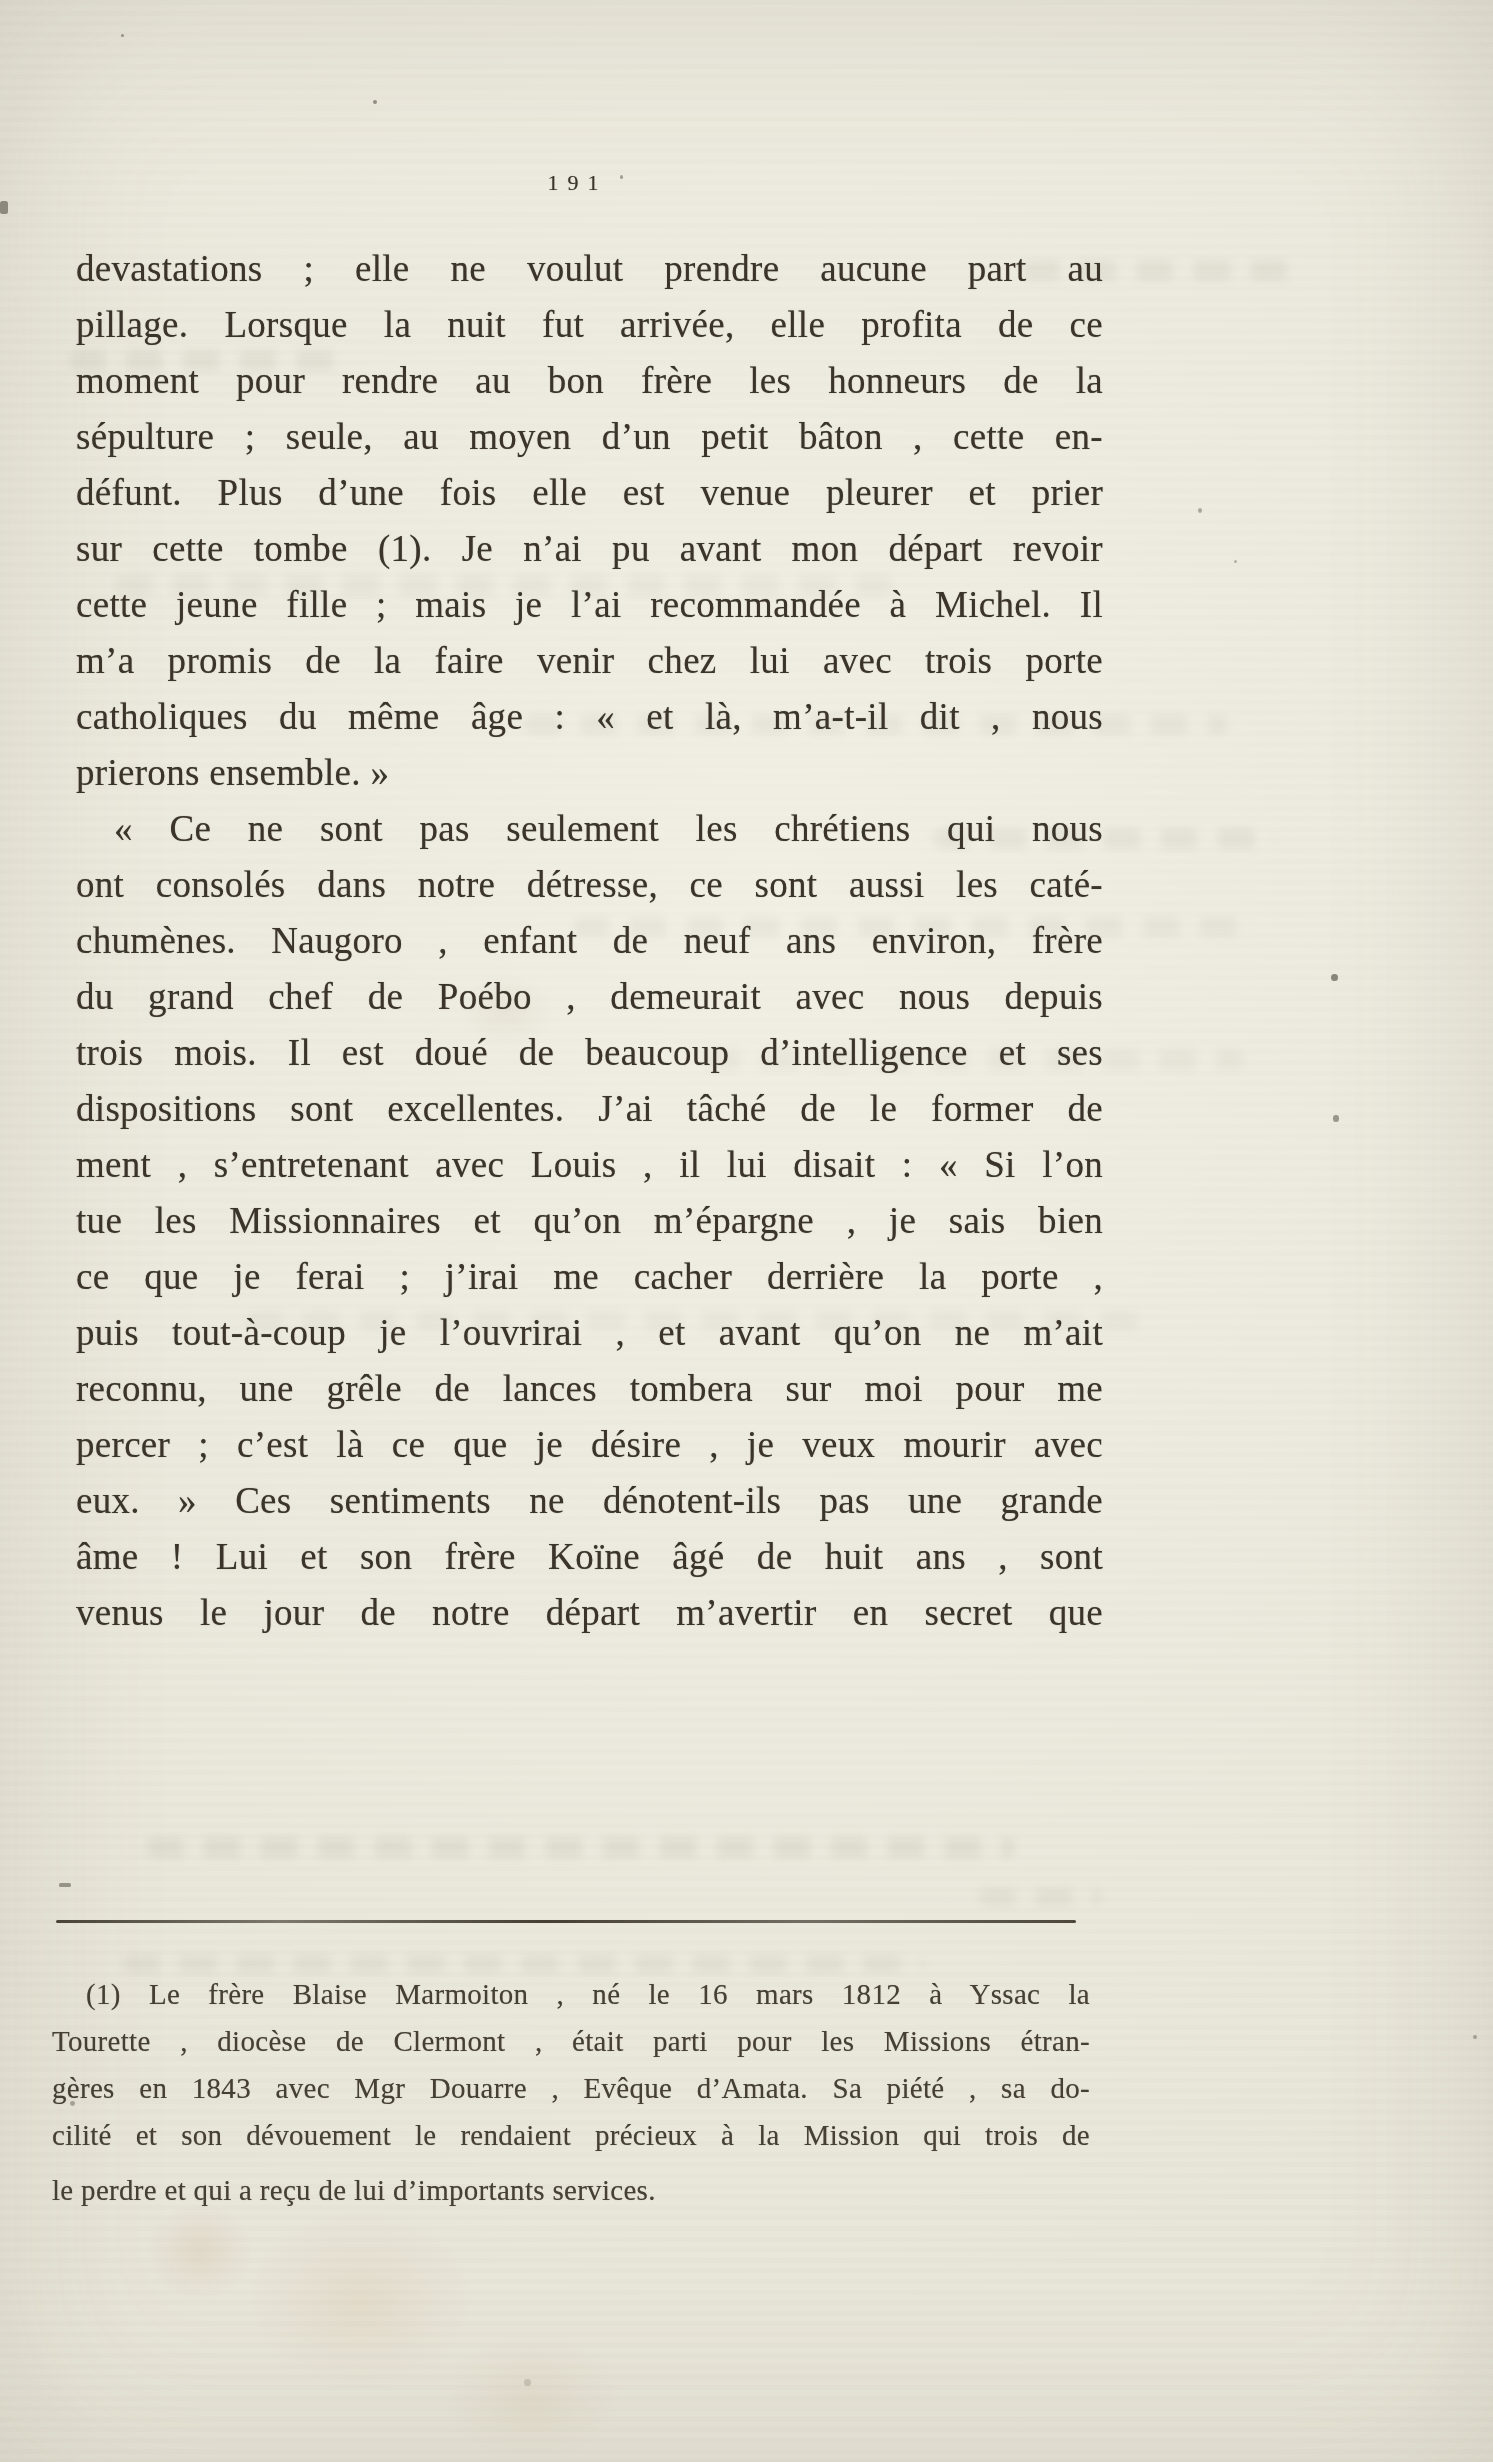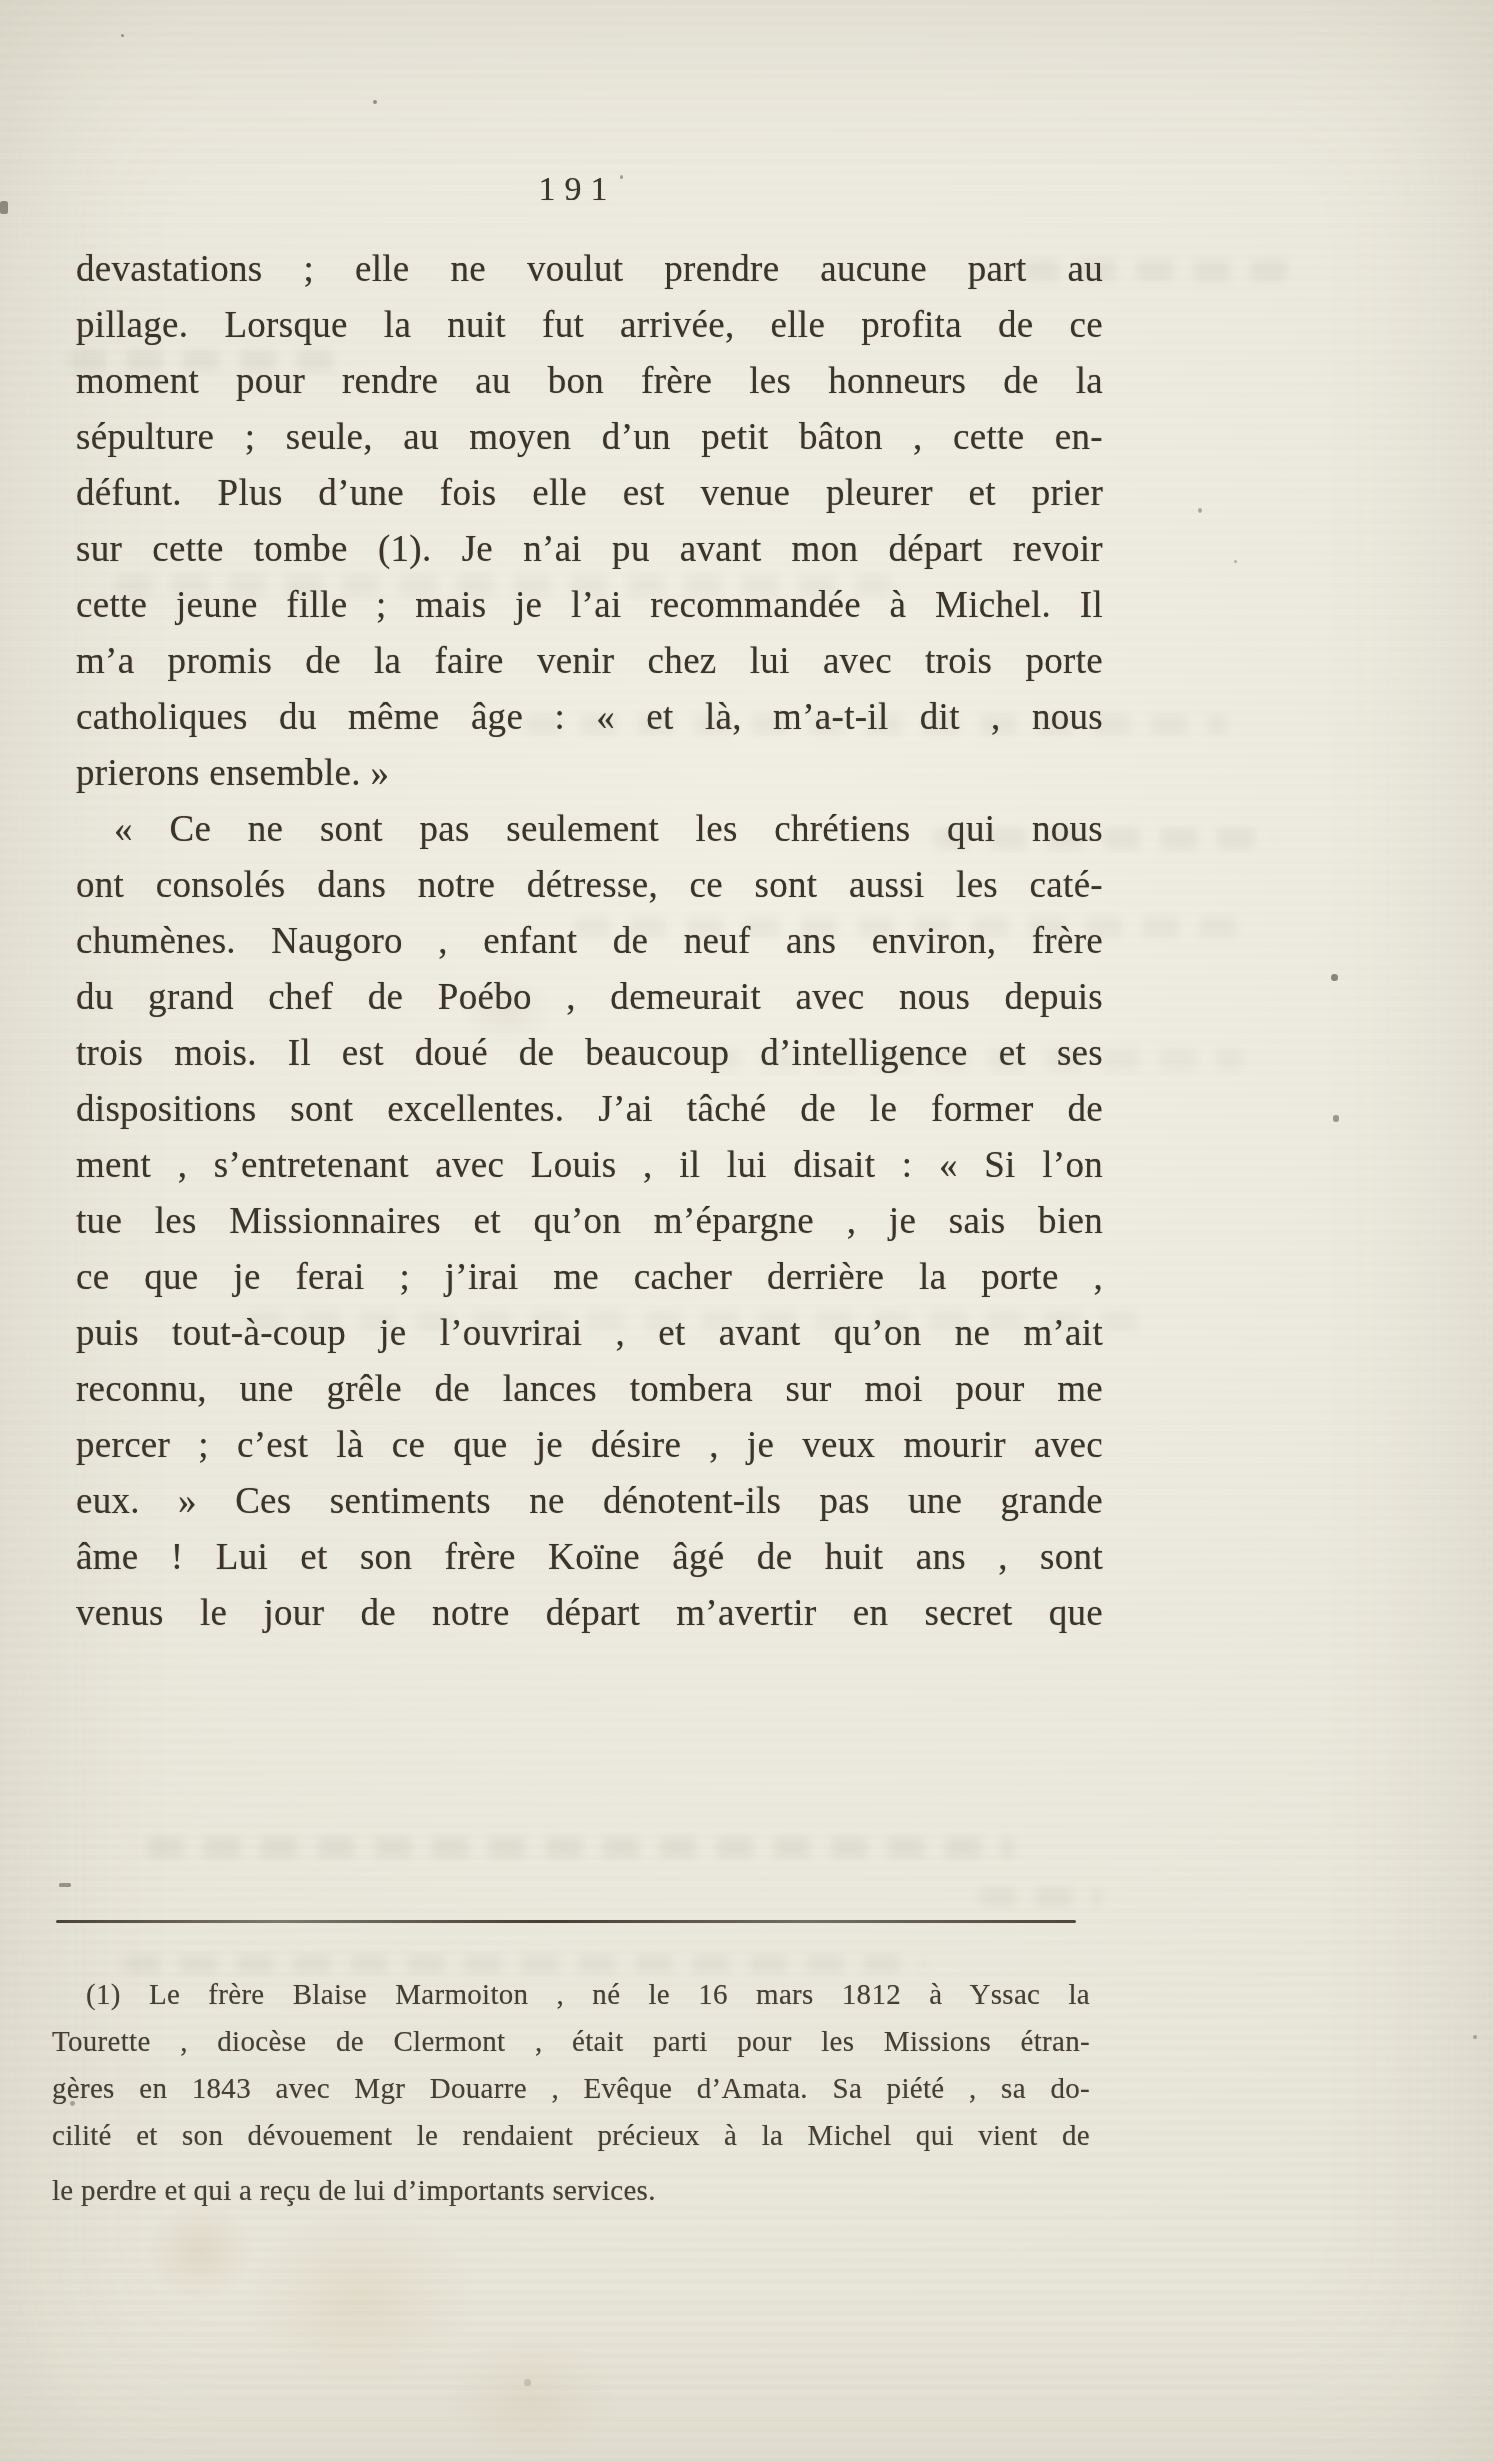--- a/index.html
+++ b/index.html
@@ -13,21 +13,21 @@
     background-color:#e8e5d9;
     background-image:
       radial-gradient(ellipse 130% 95% at 52% 36%, rgba(249,247,238,.55), rgba(249,247,238,0) 62%),
       radial-gradient(ellipse 115% 115% at 50% 52%, rgba(0,0,0,0) 55%, rgba(105,97,76,.16) 100%),
       repeating-linear-gradient(180deg, rgba(122,114,92,.022) 0 4.9px, rgba(0,0,0,0) 4.9px 10.6px);
     box-shadow: inset 0 0 180px rgba(112,103,80,.14);
   }
   .folio{
     position:absolute;left:64px;top:170px;width:1027px;
     text-align:center;
-    font-size:34px;letter-spacing:9px;
+    font-size:22px;letter-spacing:9px;
     color:#3b352b;
     text-shadow:0 0 0.8px rgba(59,53,43,.55);
   }
   .body-text{
     position:absolute;left:76px;top:241px;width:1027px;
     font-size:37px;line-height:56px;letter-spacing:0.3px;
     color:#3a342a;
     text-shadow:0 0 0.9px rgba(56,50,40,.5);
   }
   .t-line{
@@ -136,18 +136,18 @@
       <div class="t-line">âme ! Lui et son frère Koïne âgé de huit ans , sont</div>
       <div class="t-line">venus le jour de notre départ m’avertir en secret que</div>
     </div>
 
   <div class="rule"></div>
 
   <div class="footnote">
       <div class="f-line indent">(1) Le frère Blaise Marmoiton , né le 16 mars 1812 à Yssac la</div>
       <div class="f-line">Tourette , diocèse de Clermont , était parti pour les Missions étran-</div>
       <div class="f-line">gères en 1843 avec Mgr Douarre , Evêque d’Amata. Sa piété , sa do-</div>
-      <div class="f-line">cilité et son dévouement le rendaient précieux à la Michel qui vient de</div>
+      <div class="f-line">cilité et son dévouement le rendaient précieux à la Mission qui trois de</div>
       <div class="f-line para-end">le perdre et qui a reçu de lui d’importants services.</div>
     </div>
 
 </div>
 
 
 </body></html>

